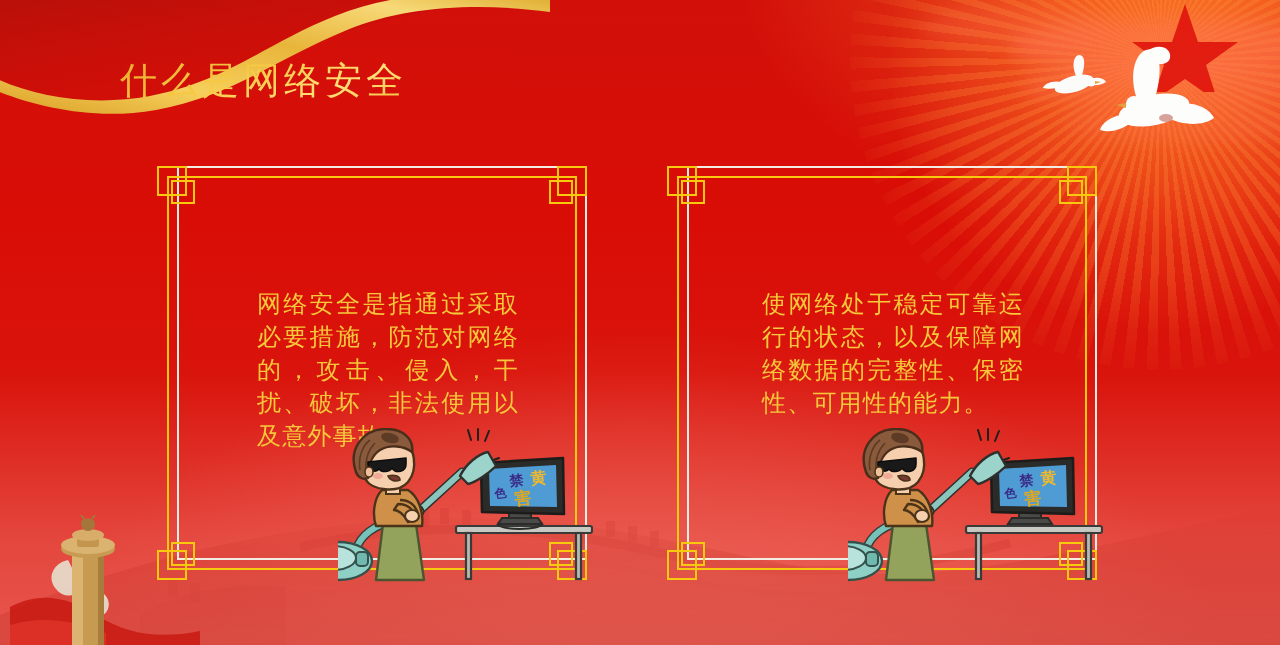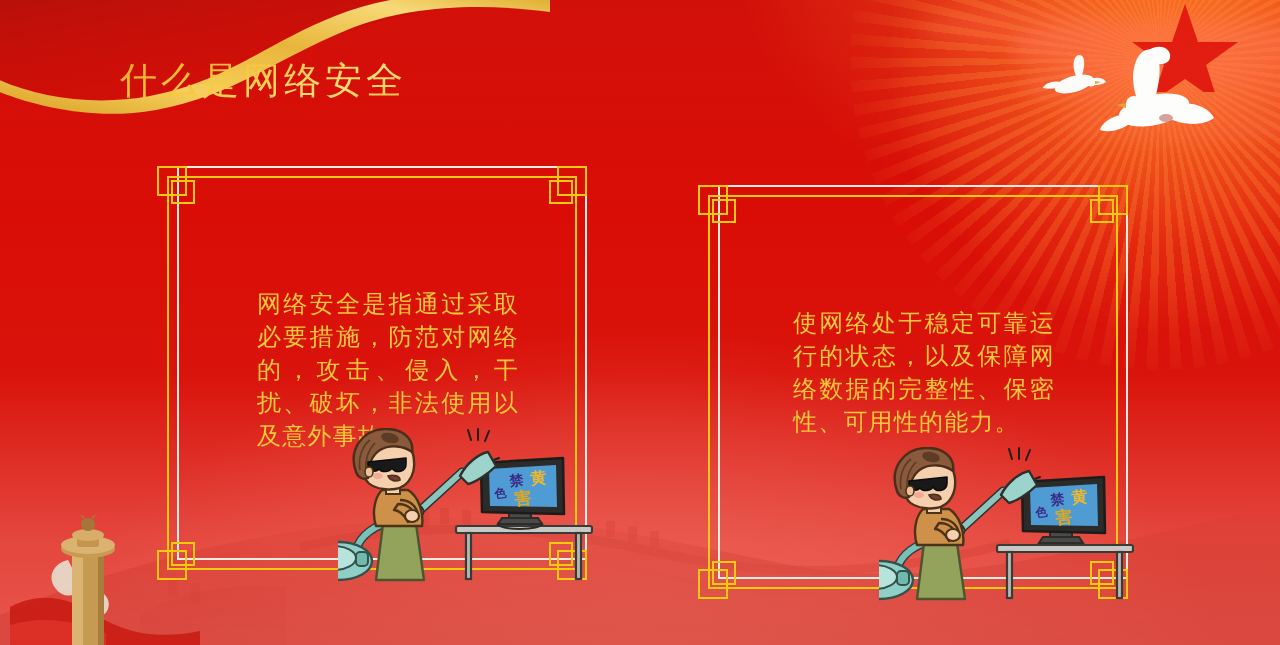--- a/index.html
+++ b/index.html
@@ -88,21 +88,21 @@
     -webkit-background-clip: text;
             background-clip: text;
     color: transparent;
     -webkit-text-fill-color: transparent;
     white-space: nowrap;
   }
 
   
   .panel { position: absolute; top: 166px; width: 430px; height: 414px; }
   #panel-left  { left: 157px; }
-  #panel-right { left: 698px; margin-top: 19px; }
+  #panel-right { left: 667px; }
 
   
   .frame-gold {
     position: absolute;
     left: 10px; top: 10px; right: 10px; bottom: 10px;
     border: 2px solid #f7c90f;
   }
   
   .frame-white {
     position: absolute;

